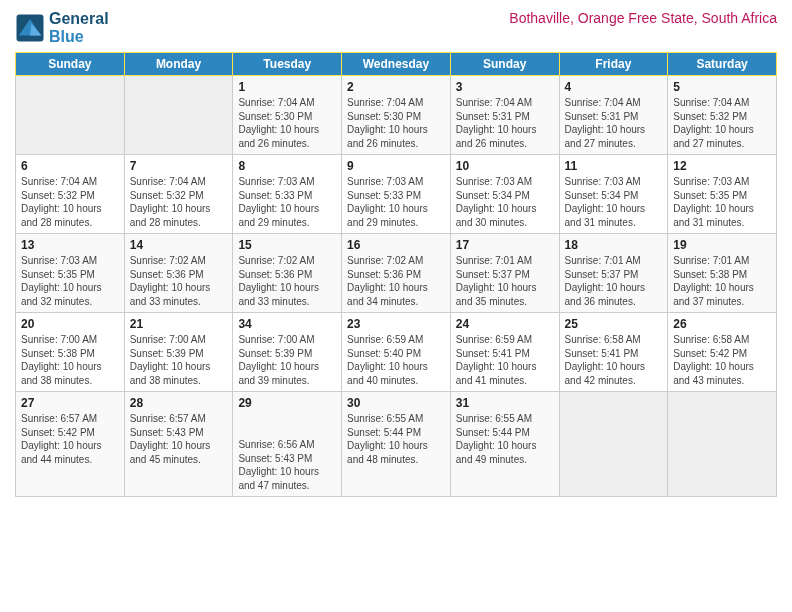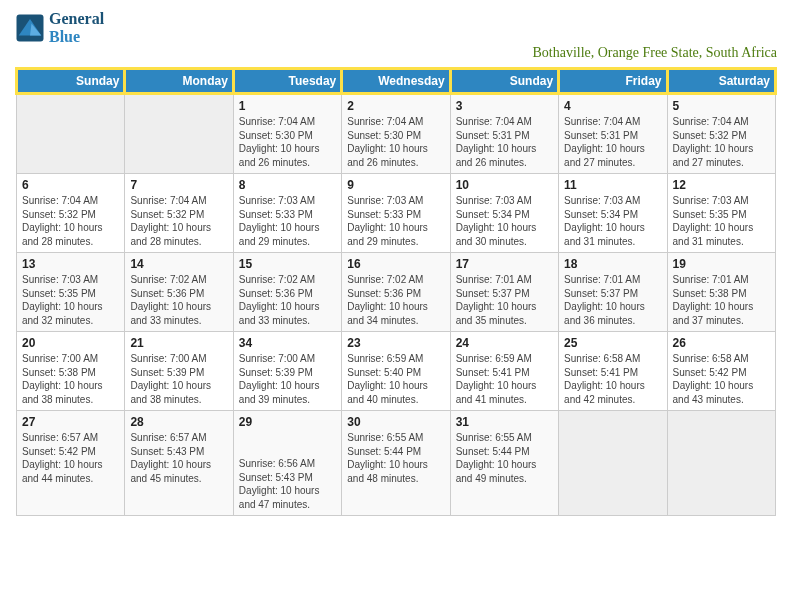--- a/index.html
+++ b/index.html
@@ -1,26 +1,26 @@
 <!DOCTYPE html>
 <html><head>
   <meta charset="utf-8">
   <style>
     * { box-sizing: border-box; margin: 0; padding: 0; }
     body { font-family: Arial, sans-serif; background: #fff; width: 792px; min-height: 612px; }
     .container { padding: 10px 15px; }
-    .header-row { display: flex; justify-content: space-between; align-items: flex-start; margin-bottom: 2px; font-family: Liberation Serif, serif; }
+    .header-row { display: flex; justify-content: space-between; align-items: flex-start; margin-bottom: 2px; }
     .logo { display: flex; align-items: center; }
     .logo-icon { width: 30px; height: 30px; margin-right: 4px; }
     .title-block { text-align: right; }
     .month-title { font-size: 36px; font-weight: bold; color: #333; }
-    .subtitle { font-size: 14px; color: #4d7c0f; margin-top: 35px; }
+    .subtitle { font-size: 14px; color: #be185d; }
     .calendar { width: 100%; border-collapse: collapse; margin-top: 6px; font-size: 11px; }
     .calendar thead tr { background: #2e86c1; color: #fff; }
-    .calendar thead th { padding: 4px 4px; font-size: 12px; text-align: right; border: 3px solid #fde047; }
+    .calendar thead th { padding: 4px 4px; font-size: 12px; text-align: center; border: 1px solid #fde047; }
     .calendar tbody tr { vertical-align: top; }
     .calendar tbody td { border: 1px solid #ccc; padding: 4px 5px; vertical-align: top; min-height: 80px; width: calc(100%/7); background: #fff; }
     .calendar tbody tr:nth-child(odd) td { background: #f9f9f9; }
     .day-number { font-weight: bold; font-size: 12px; margin-bottom: 2px; color: #222; }
     .day-info { font-size: 10px; color: #444; line-height: 1.35; }
     .empty-cell { background: #f0f0f0 !important; }
     .calendar tbody tr:nth-child(odd) .empty-cell { background: #eee !important; }
   </style>
 </head>
 <body>

